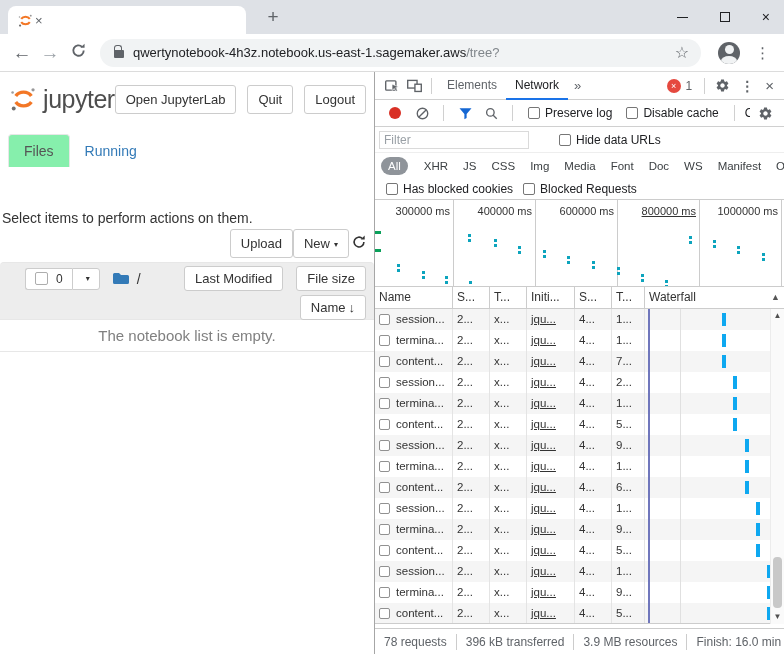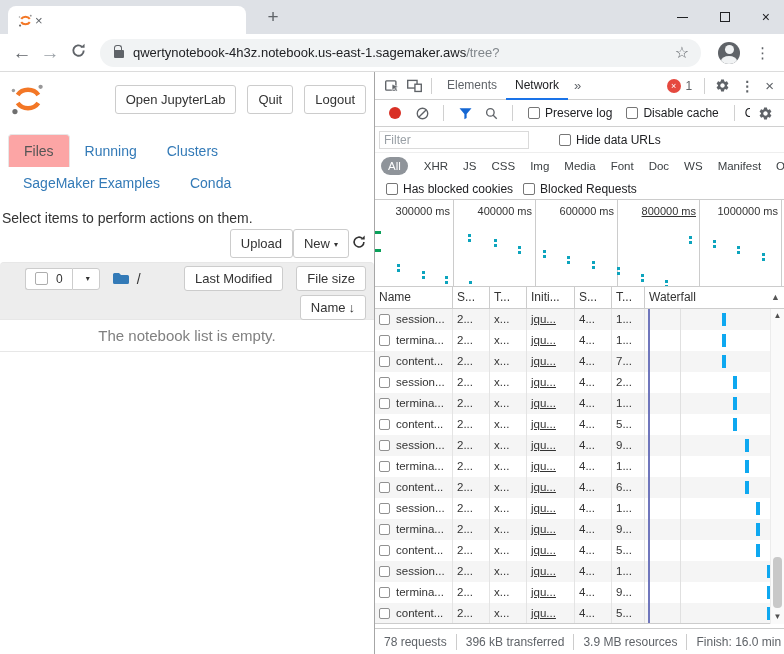--- a/index.html
+++ b/index.html
@@ -40,21 +40,21 @@
 
   
   .jp{position:absolute;left:0;top:72px;width:374px;height:582px;background:#fff;font-size:13px;color:#333}
   .jp-header{position:absolute;top:8px;left:10px;right:8px;height:38px;display:flex;align-items:center}
   .jlogo-text{font-size:25px;color:#4e4e4e;margin-left:6px;letter-spacing:-0.5px}
   .jp-hbtns{margin-left:auto;display:flex;gap:11px}
   .jbtn{border:1px solid #ccc;border-radius:3px;background:#fff;color:#333;font-size:13px;padding:6px 10px;white-space:nowrap}
   .jp-tabs{position:absolute;top:62px;left:8px;right:0}
   .jtab-row{display:flex;align-items:flex-end}
   .jtab{padding:8px 15px;color:var(--link-blue);font-size:14px;white-space:nowrap}
-  .jtab.active{color:#555;background:#fca5a5;border:1px solid #e7e7e7;border-bottom:none;border-radius:4px 4px 0 0}
+  .jtab.active{color:#555;background:#86efac;border:1px solid #e7e7e7;border-bottom:none;border-radius:4px 4px 0 0}
   .jp-hint{position:absolute;top:138px;left:2px;font-size:14px;color:#333}
   .jp-actions{position:absolute;top:157px;right:7px;display:flex;align-items:center}
   .jrefresh{margin-left:2px}
   .caret{font-size:8px;vertical-align:1px;margin-left:4px;color:#333}
   .jp-listhead{position:absolute;top:190px;left:0;width:374px;height:58px;background:#ededed;
                border-top:1px solid #e7e7e7;border-bottom:1px solid #e7e7e7;border-radius:4px 4px 0 0}
   .lh-row1{height:31px;display:flex;align-items:center;padding:0 8px 0 25px}
   .lh-row2{height:26px;display:flex;align-items:center;justify-content:flex-end;padding:0 8px}
   .grp{display:flex}
   .grp-btn{border:1px solid #ccc;background:#fff;padding:3px 9px;font-size:12px;display:flex;align-items:center;gap:8px}
@@ -183,35 +183,31 @@
 
 <div class="jp">
   <div class="jp-header">
     <svg width="36" height="36" viewBox="0 0 40 40">
       <path d="M8.5 15.5 A13.5 12 0 0 1 31.5 15.5" stroke="#f37726" stroke-width="5" fill="none"></path>
       <path d="M8.5 24.5 A13.5 12 0 0 0 31.5 24.5" stroke="#f37726" stroke-width="5" fill="none"></path>
       <circle cx="34" cy="6.5" r="2.4" fill="#989798"></circle>
         <circle cx="5.5" cy="34" r="2.9" fill="#6f6f6f"></circle>
         <circle cx="3.8" cy="10.5" r="1.9" fill="#9e9e9e"></circle>
     </svg>
+    <span class="jlogo-text">jupyter</span>
     <span class="jp-hbtns">
       <button class="jbtn">Open JupyterLab</button>
       <button class="jbtn">Quit</button>
       <button class="jbtn">Logout</button>
     </span>
   </div>
   <div class="jp-tabs">
     <div class="jtab-row" id="jtabs-row1">
         <span class="jtab active">Files</span>
         <span class="jtab">Running</span>
-        <span class="jtab">Clusters</span>
-      </div>
-    <div class="jtab-row" id="jtabs-row2">
-        <span class="jtab">SageMaker Examples</span>
-        <span class="jtab">Conda</span>
       </div>
   </div>
   <div class="jp-hint">Select items to perform actions on them.</div>
   <div class="jp-actions">
     <button class="jbtn">Upload</button>
     <button class="jbtn"><span>New</span><span class="caret">▾</span></button>
     <span class="jrefresh">
       <svg width="16" height="16" viewBox="0 0 18 18">
           <path d="M14.5 9a5.5 5.5 0 1 1-1.7-3.9" fill="none" stroke="#333" stroke-width="1.8"></path>
           <path d="M15.4 1.8 v4.4 h-4.4 z" fill="#333"></path>

